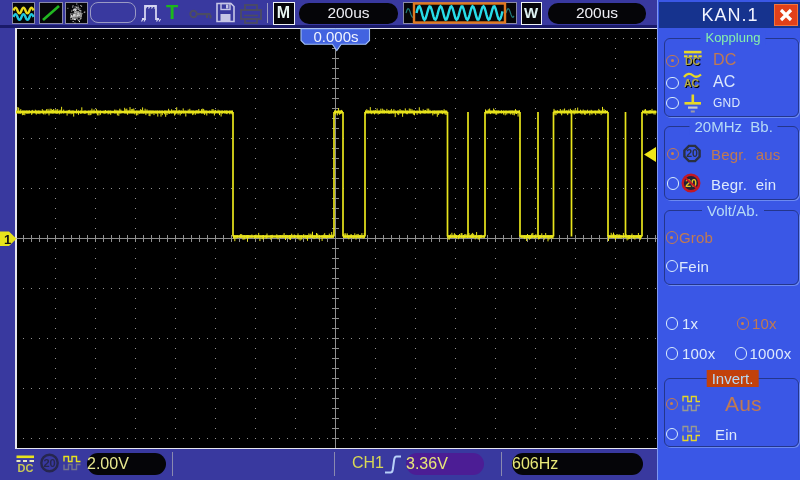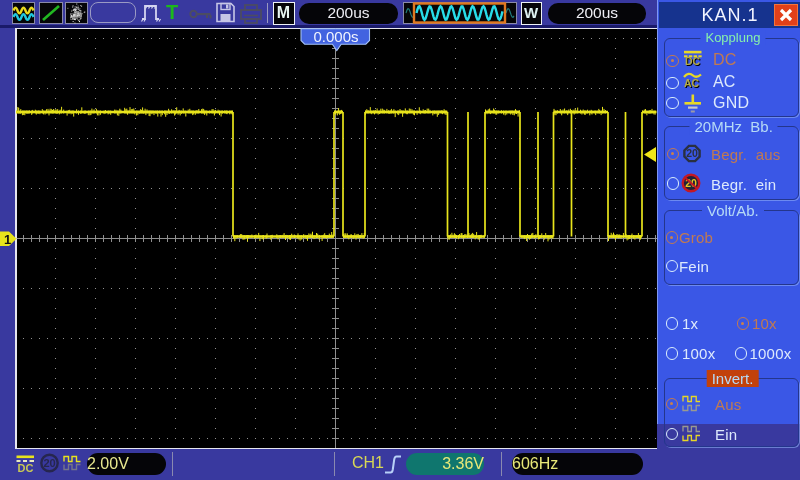--- a/index.html
+++ b/index.html
@@ -334,24 +334,24 @@
 <path d="M1,9.5 V14.5 H5.5 V9.5 H9 V14.5 H13.5 V9.5 H17.5" stroke="#76768a" stroke-width="1.4" fill="none"></path>
 </svg>
     <div style="position:absolute;left:87px;top:3.5px;width:79px;height:22.5px;background:#050508;border-radius:11px;text-align:left;font-size:16px;color:#e8e890;line-height:22px">2.00V</div>
     <div style="position:absolute;left:172px;top:3px;width:1.4px;height:24px;background:#8a8ab0"></div>
     <div style="position:absolute;left:333.5px;top:3px;width:1.4px;height:24px;background:#8a8ab0"></div>
     <div style="position:absolute;left:501px;top:3px;width:1.4px;height:24px;background:#8a8ab0"></div>
     <span style="position:absolute;left:352px;top:14px;transform:translateY(-50%);font-size:16px;color:#d8d855">CH1</span>
     <svg style="position:absolute;left:383px;top:4px" width="20" height="21" viewBox="0 0 20 21">
 <path d="M2,19.5 H7.5 Q9.3,19.5 9.8,16.5 L11.2,6.5 Q11.7,3.5 13.5,3.5 H18" stroke="#b8d0f8" stroke-width="2" fill="none"></path>
 </svg>
-    <div style="position:absolute;left:406px;top:3.5px;width:78px;height:22.5px;background:#0f766e;border-radius:11px;text-align:right;font-size:16px;color:#e8e878;line-height:22px">3.36V</div>
+    <div style="position:absolute;left:406px;top:3.5px;width:78px;height:22.5px;background:#4c1d95;border-radius:11px;text-align:left;font-size:16px;color:#e8e878;line-height:22px">3.36V</div>
     <div style="position:absolute;left:512px;top:3.5px;width:131px;height:22.5px;background:#050508;border-radius:11px;font-size:16px;color:#e8e878;line-height:22px">606Hz</div>
   </div>
-<div style="position:absolute;left:657px;top:0;width:143px;height:424px;background:#3a57e6;border-left:1.5px solid #7e97f2;box-sizing:border-box">
+<div style="position:absolute;left:657px;top:0;width:143px;height:480px;background:#3a57e6;border-left:1.5px solid #7e97f2;box-sizing:border-box">
     <div style="position:absolute;left:1px;top:2px;width:142px;height:26px;background:#16338e"></div>
     <span style="position:absolute;left:14px;top:15px;width:116px;transform:translateY(-50%);text-align:center;font-size:18px;color:#f2f4ff;letter-spacing:1px">KAN.1</span>
     <div style="position:absolute;left:116px;top:4px;width:24px;height:22px;background:#e2401a;border:1px solid #f4743c;box-sizing:border-box"><svg width="22" height="20" viewBox="0 0 22 20">
         <path d="M6,5 L16,15 M16,5 L6,15" stroke="#fff" stroke-width="3.2"></path>
       </svg></div>
     <div style="position:absolute;left:5.5px;top:38px;width:133px;height:76.5px;border:1px solid #24368c;border-radius:6px;box-shadow:1px 1px 0 rgba(150,180,250,0.55)">
       <span style="position:absolute;left:50%;top:-9px;transform:translateX(-47%);background:#3a57e6;padding:0 5px;font-size:13px;color:#86efac;white-space:pre">Kopplung</span>
     </div>
     <div style="position:absolute;left:5.5px;top:126px;width:133px;height:72px;border:1px solid #24368c;border-radius:6px;box-shadow:1px 1px 0 rgba(150,180,250,0.55)">
       <span style="position:absolute;left:50%;top:-9px;transform:translateX(-47%);background:#3a57e6;padding:0 5px;font-size:15px;color:#b6daf6;white-space:pre">20MHz  Bb.</span>
@@ -381,21 +381,21 @@
 <text x="9.5" y="16.3" fill="#b4aa42" font-size="10.5" font-weight="bold" text-anchor="middle">AC</text>
 </svg>
     <span style="position:absolute;left:55px;top:82px;transform:translateY(-50%);font-size:16px;color:#dde9fc;letter-spacing:0.2px;white-space:pre">AC</span>
     <span style="position:absolute;left:8px;top:96.75px;width:12.5px;height:12.5px;border:1.4px solid #d9ecfc;border-radius:50%;box-sizing:border-box"></span>
     <svg style="position:absolute;left:25px;top:94px" width="20" height="19" viewBox="0 0 20 19">
 <rect x="8.5" y="0.5" width="2.6" height="8" fill="#e8d825"></rect>
 <rect x="1.5" y="8" width="16.5" height="2.6" fill="#e8d825"></rect>
 <rect x="5" y="12.5" width="9.5" height="2.2" fill="#c8c8c8"></rect>
 <rect x="7.8" y="16.5" width="4" height="2" fill="#9a9aa8"></rect>
 </svg>
-    <span style="position:absolute;left:55px;top:102.5px;transform:translateY(-50%);font-size:16px;color:#dde9fc;letter-spacing:0.2px;white-space:pre">GND</span>
+    <span style="position:absolute;left:55px;top:102.5px;transform:translateY(-50%);font-size:12px;color:#dde9fc;letter-spacing:0.2px;white-space:pre">GND</span>
     <span style="position:absolute;left:8.5px;top:147.75px;width:12.5px;height:12.5px;border:1.4px solid #c07a52;border-radius:50%;box-sizing:border-box"></span>
     <span style="position:absolute;left:13.25px;top:152.25px;width:3.2px;height:3.2px;border-radius:50%;background:#c8804e"></span>
     <svg style="position:absolute;left:24px;top:144px" width="20" height="19" viewBox="0 0 19 19">
 <polygon points="17.1,12.6 12.6,17.1 6.4,17.1 1.9,12.6 1.9,6.4 6.4,1.9 12.6,1.9 17.1,6.4" fill="none" stroke="#2a3040" stroke-width="2.4"></polygon>
 <text x="9.5" y="13.2" fill="#2a3040" font-size="10.5" font-weight="bold" text-anchor="middle">20</text>
 </svg>
     <span style="position:absolute;left:53px;top:154px;transform:translateY(-50%);font-size:15px;color:#c07a52;letter-spacing:0.2px;white-space:pre">Begr.  aus</span>
     <span style="position:absolute;left:8.5px;top:177.25px;width:12.5px;height:12.5px;border:1.4px solid #d9ecfc;border-radius:50%;box-sizing:border-box"></span>
     <svg style="position:absolute;left:23px;top:173px" width="20" height="20" viewBox="0 0 20 20">
 <circle cx="10" cy="10" r="8.3" fill="#222236" stroke="#c41824" stroke-width="2.4"></circle>
@@ -416,19 +416,19 @@
     <span style="position:absolute;left:7.5px;top:347.25px;width:12.5px;height:12.5px;border:1.4px solid #d9ecfc;border-radius:50%;box-sizing:border-box"></span>
     <span style="position:absolute;left:24px;top:353px;transform:translateY(-50%);font-size:15px;color:#dde9fc;letter-spacing:0.2px;white-space:pre">100x</span>
     <span style="position:absolute;left:76.5px;top:347.25px;width:12.5px;height:12.5px;border:1.4px solid #d9ecfc;border-radius:50%;box-sizing:border-box"></span>
     <span style="position:absolute;left:91.5px;top:353px;transform:translateY(-50%);font-size:15px;color:#dde9fc;letter-spacing:0.2px;white-space:pre">1000x</span>
     <span style="position:absolute;left:7.5px;top:397.75px;width:12.5px;height:12.5px;border:1.4px solid #c07a52;border-radius:50%;box-sizing:border-box"></span>
     <span style="position:absolute;left:12.25px;top:402.25px;width:3.2px;height:3.2px;border-radius:50%;background:#c8804e"></span>
     <svg style="position:absolute;left:24px;top:395px" width="20" height="17" viewBox="0 0 20 17">
 <path d="M1,6.5 V1.5 H5.8 V6.5 H9.4 V1.5 H14.2 V6.5 H18" stroke="#e8d825" stroke-width="1.3" fill="none"></path>
 <path d="M1,10.5 V15.5 H5.8 V10.5 H9.4 V15.5 H14.2 V10.5 H18" stroke="#9a9a90" stroke-width="1.3" fill="none"></path>
 </svg>
-    <span style="position:absolute;left:57px;top:404px;transform:translateY(-50%);font-size:15px;color:#c07a52;letter-spacing:0.2px;white-space:pre">Aus</span>
+    <span style="position:absolute;left:67px;top:404px;transform:translateY(-50%);font-size:21px;color:#c07a52;letter-spacing:0.2px;white-space:pre">Aus</span>
     <span style="position:absolute;left:7.5px;top:427.75px;width:12.5px;height:12.5px;border:1.4px solid #d9ecfc;border-radius:50%;box-sizing:border-box"></span>
     <svg style="position:absolute;left:24px;top:425px" width="20" height="17" viewBox="0 0 20 17">
 <path d="M1,6.5 V1.5 H5.8 V6.5 H9.4 V1.5 H14.2 V6.5 H18" stroke="#9a9a90" stroke-width="1.3" fill="none"></path>
 <path d="M1,10.5 V15.5 H5.8 V10.5 H9.4 V15.5 H14.2 V10.5 H18" stroke="#e8d825" stroke-width="1.3" fill="none"></path>
 </svg>
     <span style="position:absolute;left:57px;top:434px;transform:translateY(-50%);font-size:15px;color:#dde9fc;letter-spacing:0.2px;white-space:pre">Ein</span>
   </div>
 </body></html>

